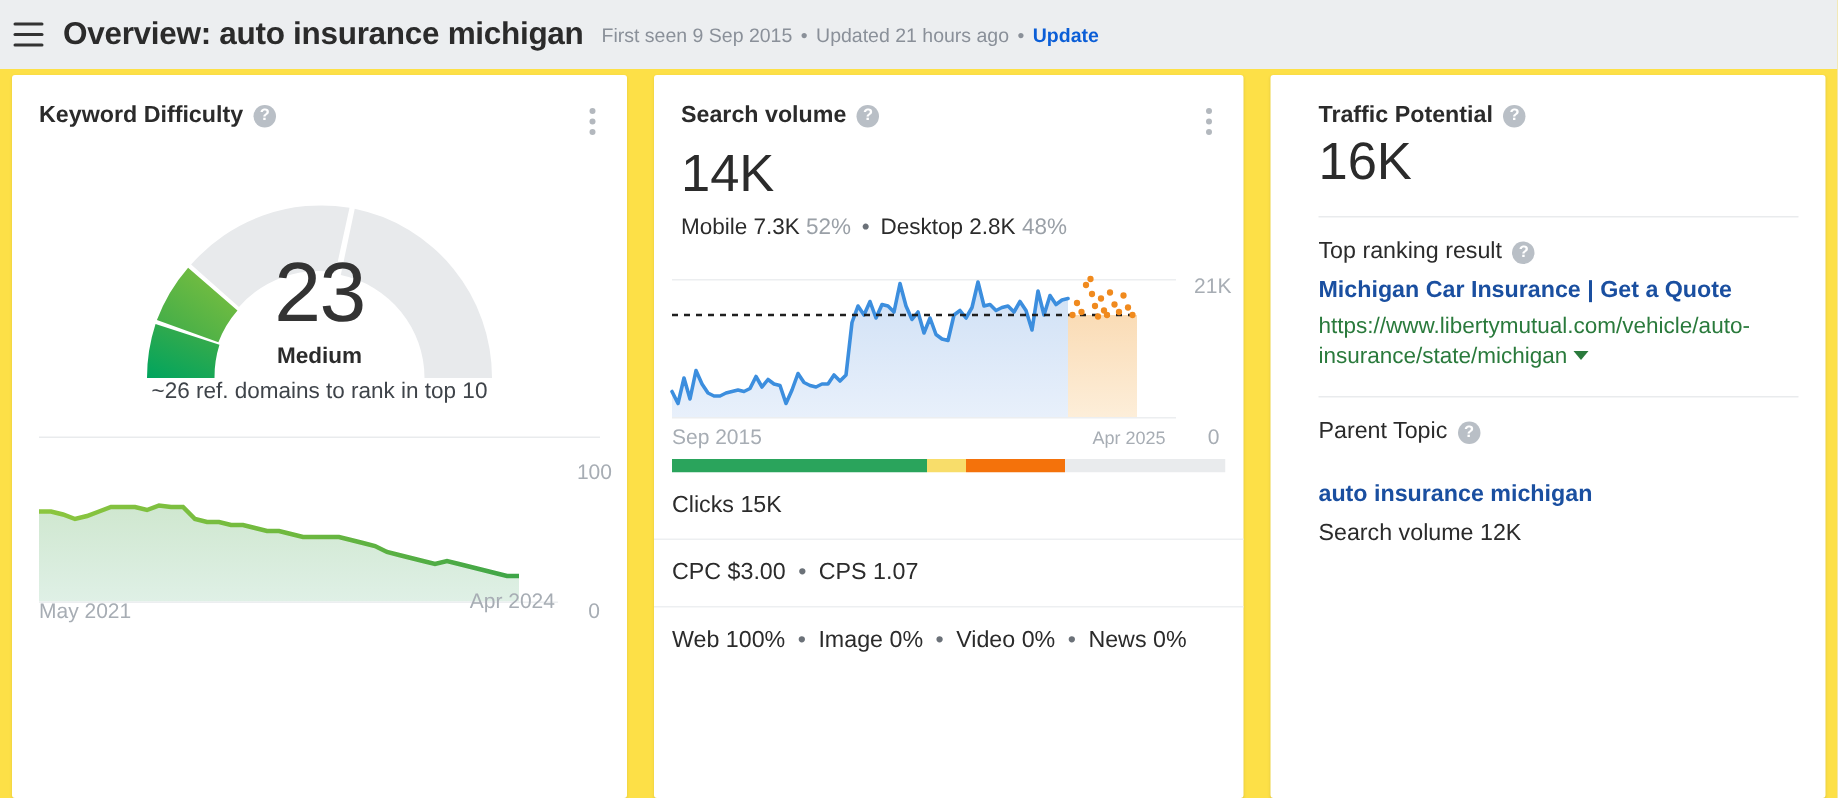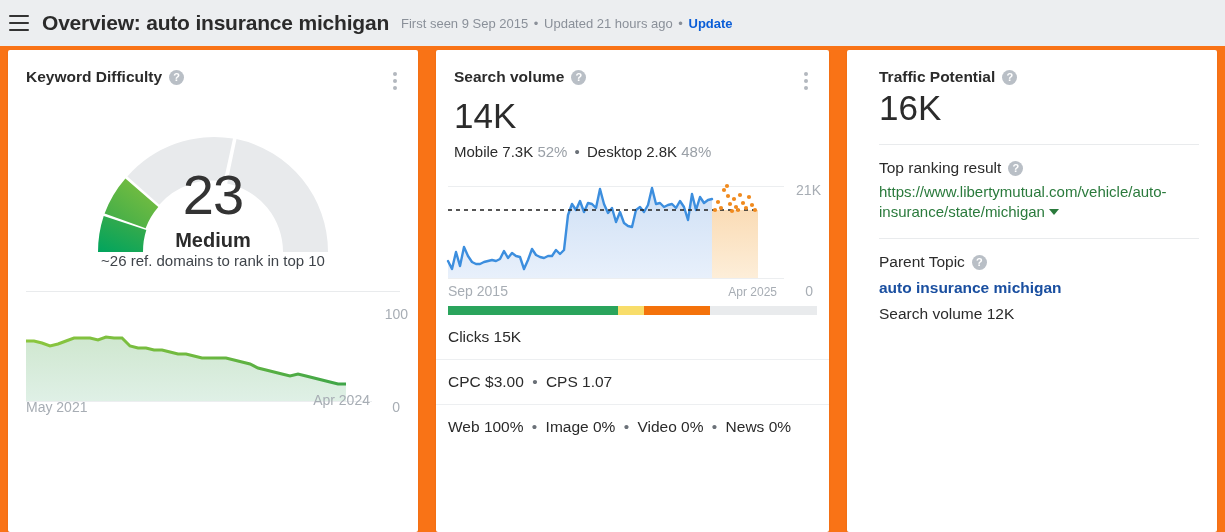--- a/index.html
+++ b/index.html
@@ -2,21 +2,21 @@
 <html><head>
 <meta charset="utf-8">
 <style>
   html, body {
     margin: 0; padding: 0;
     width: 1225px; height: 532px;
     background: #eceef0;
     font-family: "Liberation Sans", sans-serif;
     overflow: hidden;
   }
-  .page { position: relative; width: 1225px; height: 532px; background: #f97316; }
+  .page { position: relative; width: 1225px; height: 532px; background: #fde047; }
 
   
   .header {
     position: absolute; left: 0; top: 0; width: 1225px; height: 46px;
     background: #eceef0;
     display: flex; align-items: center;
   }
   .hamburger {
     width: 20px; height: 16px; margin-left: 9px; margin-right: 13px;
     display: flex; flex-direction: column; justify-content: space-between;
@@ -68,21 +68,21 @@
 
   
   .gauge-wrap { position: relative; height: 185px; margin-top: 6px; }
   .gauge-svg { position: absolute; left: 50%; top: 12px; transform: translateX(-50%); }
   .gauge-num {
     position: absolute; left: 0; right: 0; top: 62px; text-align: center;
     font-size: 56px; color: #333; font-weight: normal; letter-spacing: -1px;
   }
   .gauge-label {
     position: absolute; left: 0; right: 0; top: 129px; text-align: center;
-    font-size: 20px; font-weight: bold; color: #2b2b2b;
+    font-size: 15px; font-weight: bold; color: #2b2b2b;
   }
   .gauge-sub {
     position: absolute; left: 0; right: 0; top: 152px; text-align: center;
     font-size: 15px; color: #3f444a;
   }
   .kd-divider { height: 1px; background: #e9ebed; margin: 6px 18px 0 18px; }
 
   .kd-chart-wrap { position: relative; height: 120px; margin-top: 8px; }
   .kd-axis-max {
     position: absolute; right: 10px; top: 6px; font-size: 14px; color: #a7adb4;
@@ -129,21 +129,21 @@
   }
   .tp-url {
     margin-top: 5px; font-size: 15px; color: #2a7a3c; line-height: 1.33; cursor: pointer;
   }
   .caret {
     display: inline-block; width: 0; height: 0; margin-left: 4px;
     border-left: 5px solid transparent; border-right: 5px solid transparent;
     border-top: 6px solid #2a7a3c; vertical-align: 2px;
   }
   .pt-link {
-    display: block; margin-top: 8px; font-size: 15.5px; font-weight: bold;
+    display: block; margin-top: 24px; font-size: 15.5px; font-weight: bold;
     color: #1a4fa0; text-decoration: none; cursor: pointer;
   }
   .pt-vol { margin-top: 8px; font-size: 15.5px; color: #2b2b2b; }
 </style>
 </head>
 <body>
 
 <div class="page">
 
   <div class="header">
@@ -360,20 +360,21 @@
 
       <div class="big-num">16K</div>
 
       <div class="tp-divider"></div>
 
       <div class="tp-section">
         <div class="tp-sub">
           <span>Top ranking result</span>
           <span class="qmark">?</span>
         </div>
+        <a class="tp-link">Michigan Car Insurance | Get a Quote</a>
         <div class="tp-url">
           <span>https://www.libertymutual.com/vehicle/auto-insurance/state/michigan</span><span class="caret"></span>
         </div>
       </div>
 
       <div class="tp-divider"></div>
 
       <div class="tp-section">
         <div class="tp-sub">
           <span>Parent Topic</span>

